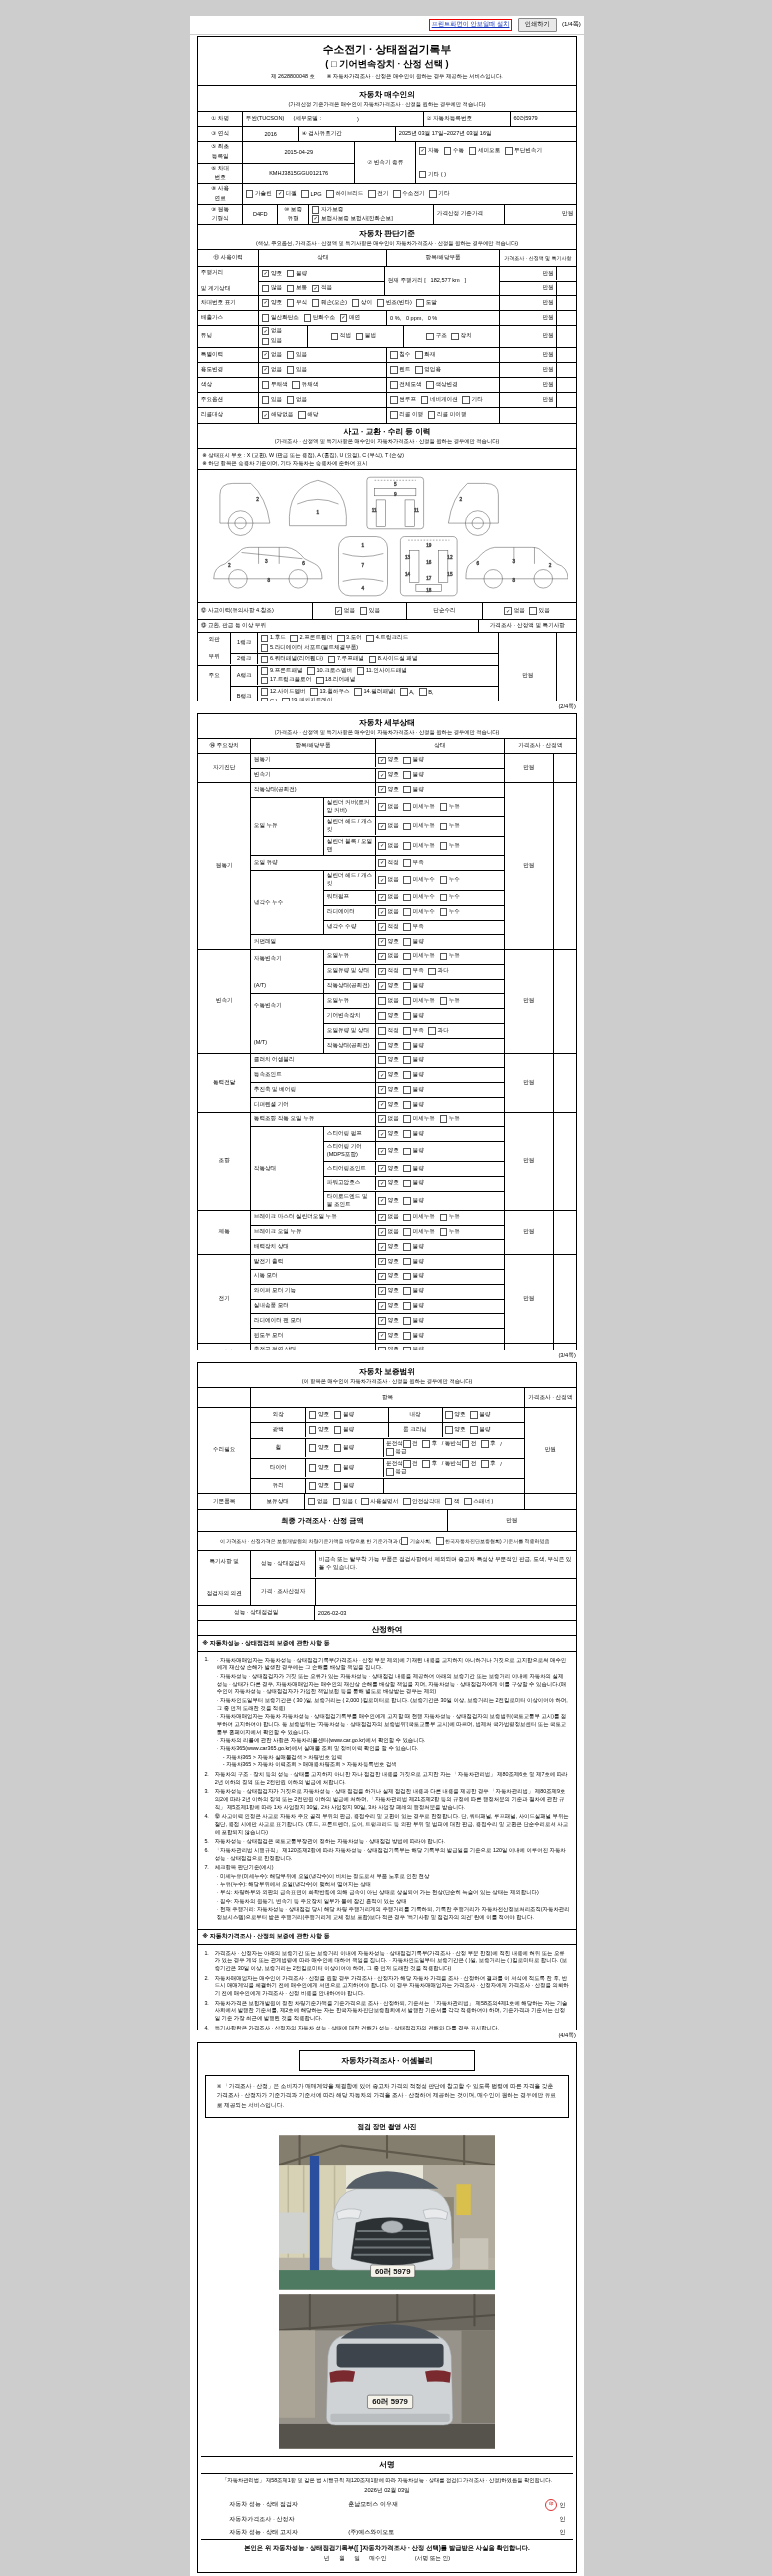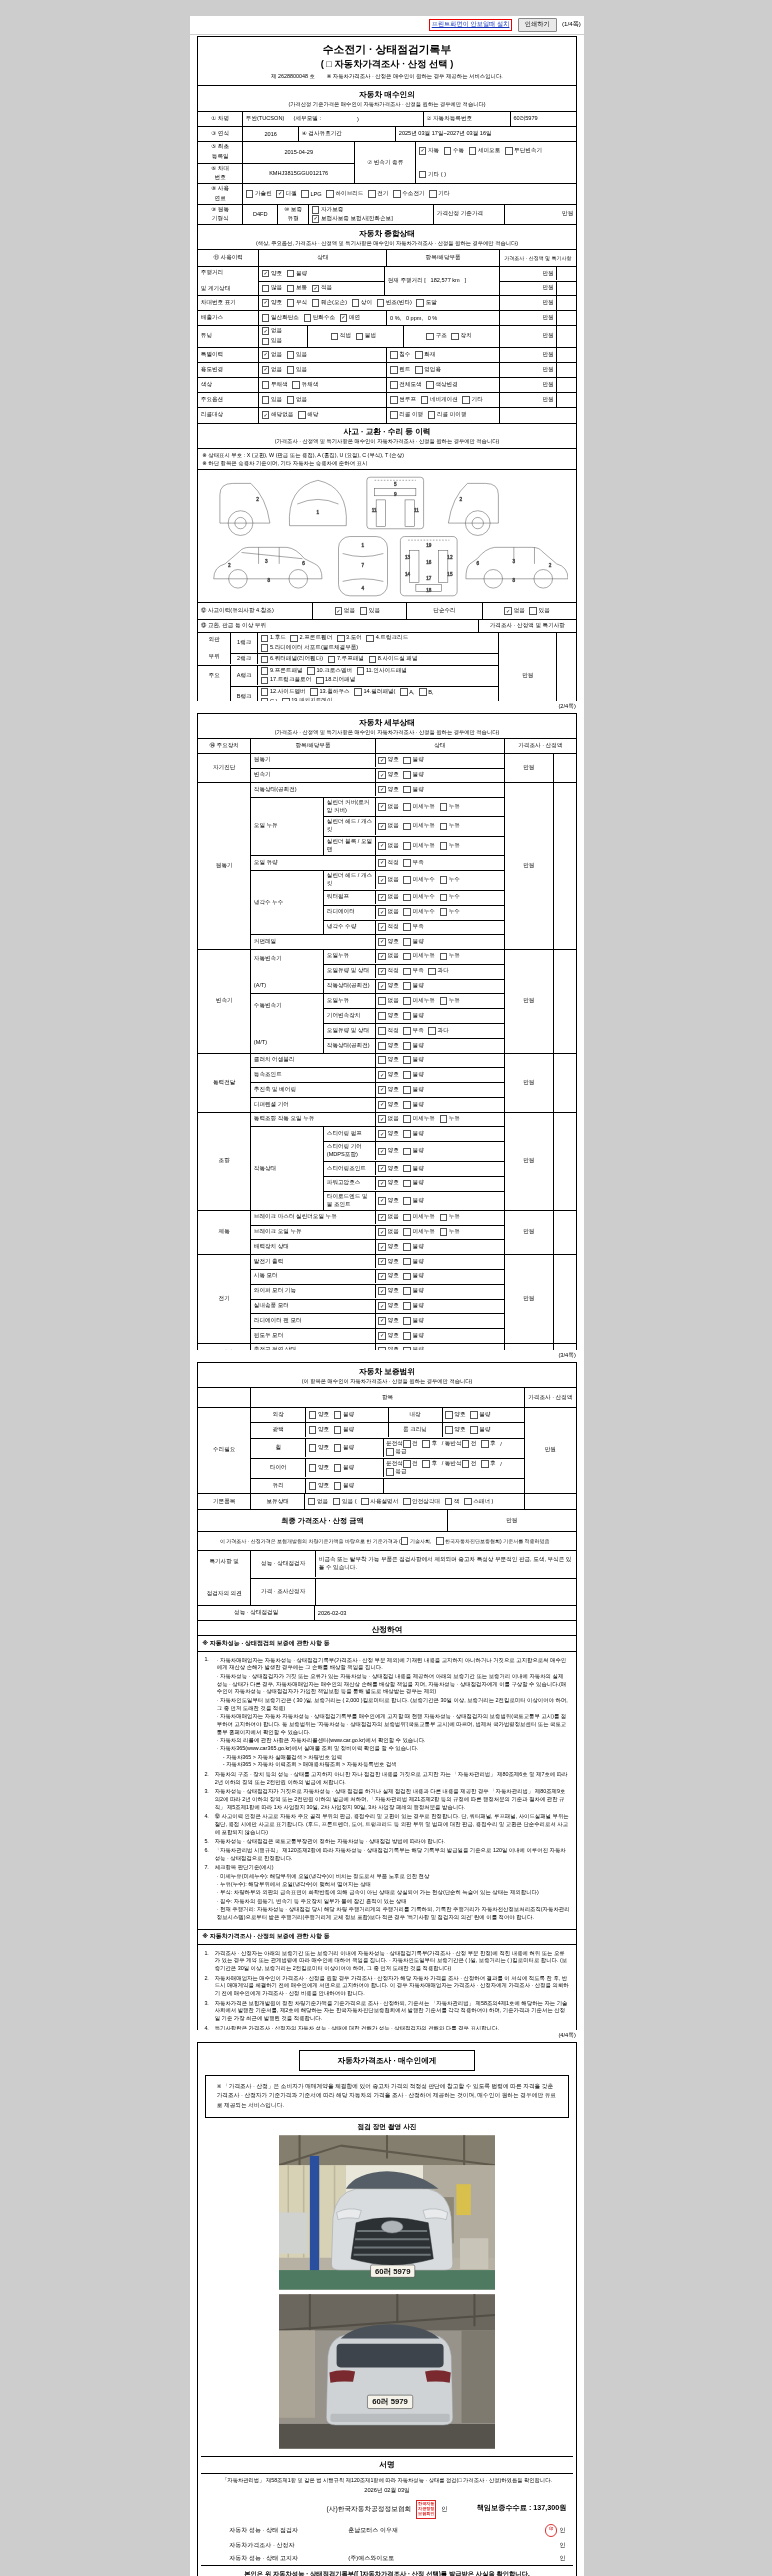--- a/index.html
+++ b/index.html
@@ -75,21 +75,21 @@
 
 <div class="sheet" id="toolbar">
   <span class="tlink">프린트화면이 안보일때 설치</span>
   <button class="tbtn">인쇄하기</button>
   <span class="tpage">(1/4쪽)</span>
 </div>
 
 <div class="sheet" style="top:35px;">
   <div class="docbox">
     <div class="t1">수소전기 · 상태점검기록부</div>
-    <div class="t2">( □ 자동차가격조사 · 산정 선택 )</div>
+    <div class="t2">( □ 기어변속장치 · 산정 선택 )</div>
     <div class="docline">
       <span>제 2628800048 호</span>
       <span>※ 자동차가격조사 · 산정은 매수인이 원하는 경우 제공하는 서비스입니다.</span>
     </div>
     <div class="sec">자동차 매수인의</div>
     <div class="subn">(가격산정 기준가격은 매수인이 자동차가격조사 · 산정을 원하는 경우에만 적습니다)</div>
     <div class="tbl">
         <div class="rw" style="min-height: 14.4px;">
           <div class="cd ac" style="width: 44px;">
             <span class="tx">① 차명</span>
@@ -240,21 +240,21 @@
             </span>
           </div>
           <div class="cd" style="width: 71px;">
             <span class="tx">가격산정 기준가격</span>
           </div>
           <div class="cd ar" style="flex: 1 1 0px;">
             <span class="tx">만원</span>
           </div>
         </div>
       </div>
-    <div class="sec">자동차 종합상태</div>
+    <div class="sec">자동차 판단기준</div>
     <div class="subn">(색상, 주요옵션, 가격조사 · 산정액 및 특기사항은 매수인이 자동차가격조사 · 산정을 원하는 경우에만 적습니다)</div>
     <div class="tbl">
         <div class="rw" style="min-height: 15.5px;">
           <div class="cd ac" style="width: 60px;">
             <span class="tx">⑪ 사용이력</span>
           </div>
           <div class="cd ac" style="flex: 1.15 1 0px;">
             <span class="tx">상태</span>
           </div>
           <div class="cd ac" style="flex: 1 1 0px;">
@@ -2062,21 +2062,21 @@
             <div>특기사항란은 가격조사 · 산정자의 자동차 성능 · 상태에 대한 견해가 성능 · 상태점검자의 견해와 다를 경우 표시합니다.</div>
           </div>
         </div>
       </div>
   </div>
 </div>
 
 <div class="sheet" style="top:2030px;">
   <div class="pgmark">(4/4쪽)</div>
   <div class="docbox" style="padding:3.1px;">
-    <div class="infobox-title">자동차가격조사 · 매수인에게</div>
+    <div class="infobox-title">자동차가격조사 · 어셈블리</div>
     <div class="infobox-body">※ 「가격조사 · 산정」은 소비자가 매매계약을 체결함에 있어 중고차 가격의 적정성 판단에 참고할 수 있도록 법령에 따른 자격을 갖춘 가격조사 · 산정자가 기준가격과 기준서에 따라 해당 자동차의 가격을 조사 · 산정하여 제공하는 것이며, 매수인이 원하는 경우에만 유료로 제공되는 서비스입니다.</div>
     <div class="photos-title">점검 장면 촬영 사진</div>
     <div class="photos">
 
       <div class="photo-frame">
         <svg width="216" height="155" viewBox="0 0 420 300">
           <rect width="420" height="300" fill="#b7b1a4"></rect>
           <rect width="420" height="58" fill="#847e6f"></rect>
           <path d="M0,58 L120,20 M120,20 L420,58 M40,0 L40,58 M210,0 L210,45 M360,0 L360,58" stroke="#5f594c" stroke-width="4" fill="none"></path>
           <rect x="0" y="58" width="130" height="180" fill="#d7d1b6"></rect>
@@ -2119,26 +2119,20 @@
           <rect x="172" y="196" width="88" height="26" rx="3" fill="#f5f3ea" stroke="#333"></rect>
           <text class="plate-text" x="216" y="214" text-anchor="middle" font-size="15" font-weight="bold" fill="#111" font-family="Liberation Sans,sans-serif">60러 5979</text>
           <rect x="100" y="232" width="232" height="16" rx="4" fill="#b9bdc0"></rect>
         </svg>
       </div>
     </div>
     <div class="signbox">
       <div class="sign-title">서명</div>
       <div class="lawnote">「자동차관리법」 제58조제1항 및 같은 법 시행규칙 제120조제1항에 따라 자동차성능 · 상태를 점검(□ 가격조사 · 산정)하였음을 확인합니다.</div>
       <div class="signdate">2026년 02월 03일</div>
-      <div class="orgrow">
-        <span class="orgname">(사)한국자동차공정정보협회</span>
-        <span class="sq-seal">한국자동차공정정보협회인</span>
-        <span class="stamp-in">인</span>
-        <span class="fee">책임보증수수료 : 137,300원</span>
-      </div>
       <div id="signers">
           <div class="signer">
             <span class="role">자동차 성능 · 상태 점검자</span>
             <span class="nm">훈남모터스 이우재</span>
             <span class="st"><span class="rd-seal">印</span><span>인</span></span>
           </div>
           <div class="signer">
             <span class="role">자동차가격조사 · 산정자</span>
             <span class="nm"></span>
             <span class="st"><span>인</span></span>

